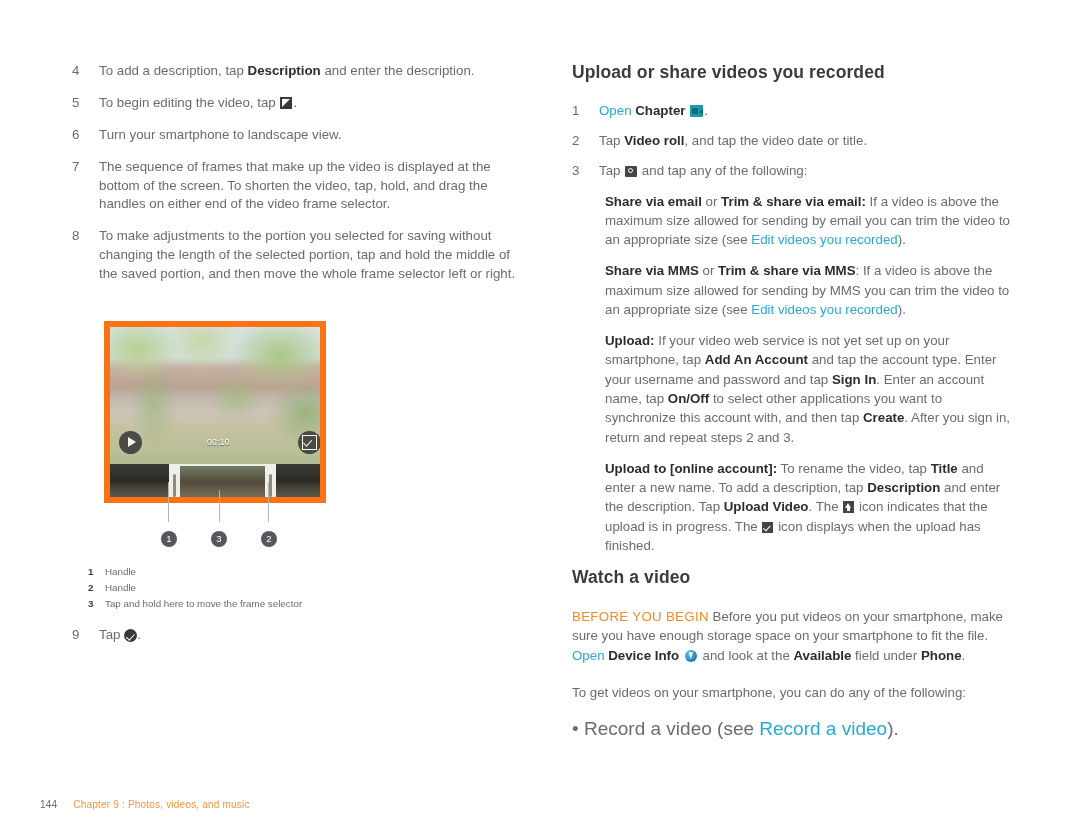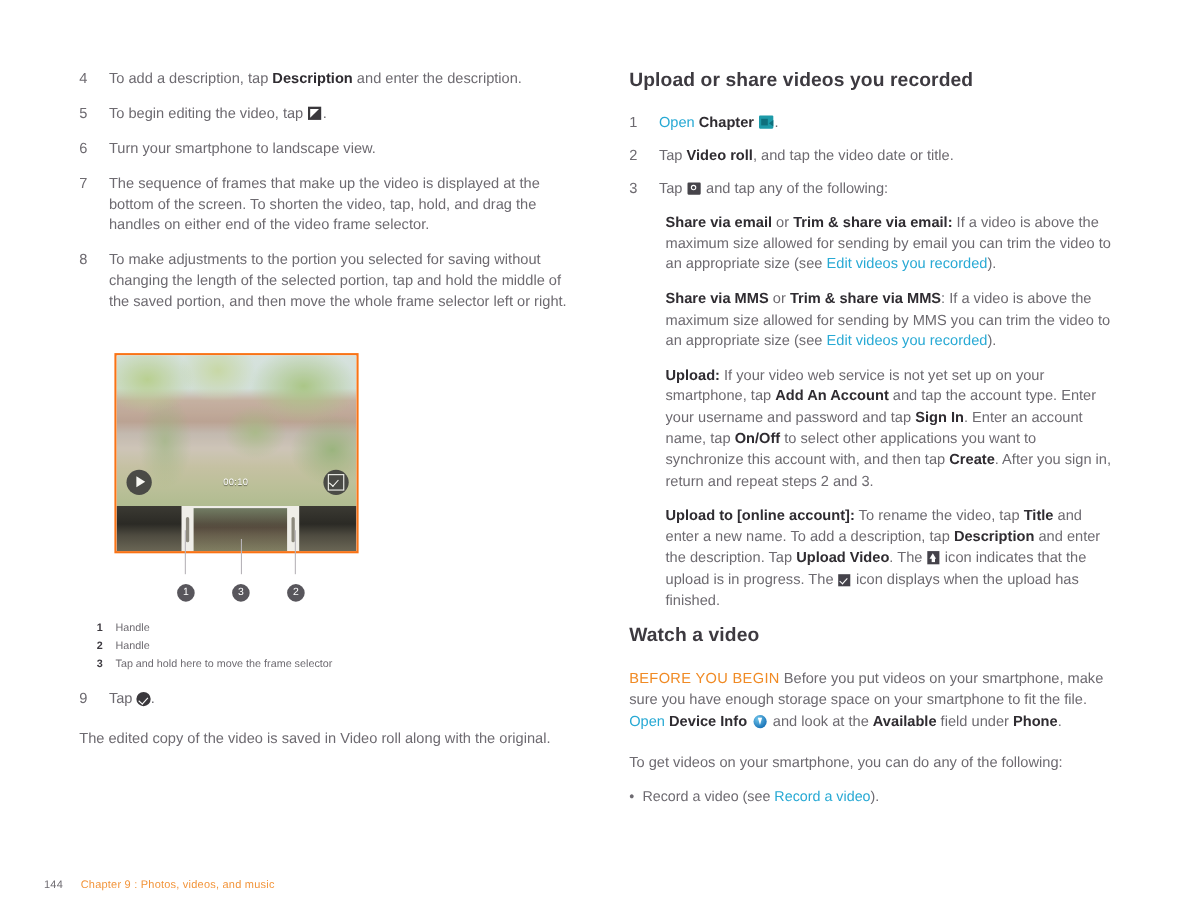--- a/index.html
+++ b/index.html
@@ -87,42 +87,42 @@
     letter-spacing: .3px;
   }
 
   
   ul.bullets {
     margin: 6px 0 0 0;
     padding: 0;
     list-style: none;
   }
   ul.bullets li {
-    font-size: 13px;
+    font-size: 19px;
     line-height: 1.45;
     color: #6d6a70;
     padding-left: 12px;
     position: relative;
     margin-bottom: 4px;
   }
   ul.bullets li:before {
     content: "•";
     position: absolute;
     left: 0;
     top: 0;
   }
 
   
   .figure {
     position: absolute;
     left: 104px;
     top: 321px;
     width: 222px;
     height: 182px;
-    border: 2px solid #f97316;
+    border: 6px solid #f97316;
     box-sizing: border-box;
     overflow: hidden;
   }
   .photo {
     position: absolute;
     left: 0; top: 0;
     width: 100%;
     height: 137px;
     background:
       radial-gradient(ellipse 60px 45px at 28px 22px, rgba(168,196,116,.95), rgba(168,196,116,0) 70%),
@@ -490,21 +490,20 @@
     </div>
   </div>
 
   <div class="tail-step">
     <div class="step" style="margin-bottom:0;">
       <div class="step-num">9</div>
       <div class="step-body"><span>Tap </span><span class="ico ico-check"></span><span>.</span></div>
     </div>
   </div>
 
-  <div class="tail-note">The edited copy of the video is saved in Video roll along with the original.</div>
 
   <div class="col-right">
 
     <h2 class="section">Upload or share videos you recorded</h2>
 
     <div class="step tight">
       <div class="step-num">1</div>
       <div class="step-body"><span class="link">Open</span> <b>Chapter</b> <span class="ico ico-videos"></span><span>.</span></div>
     </div>
 

